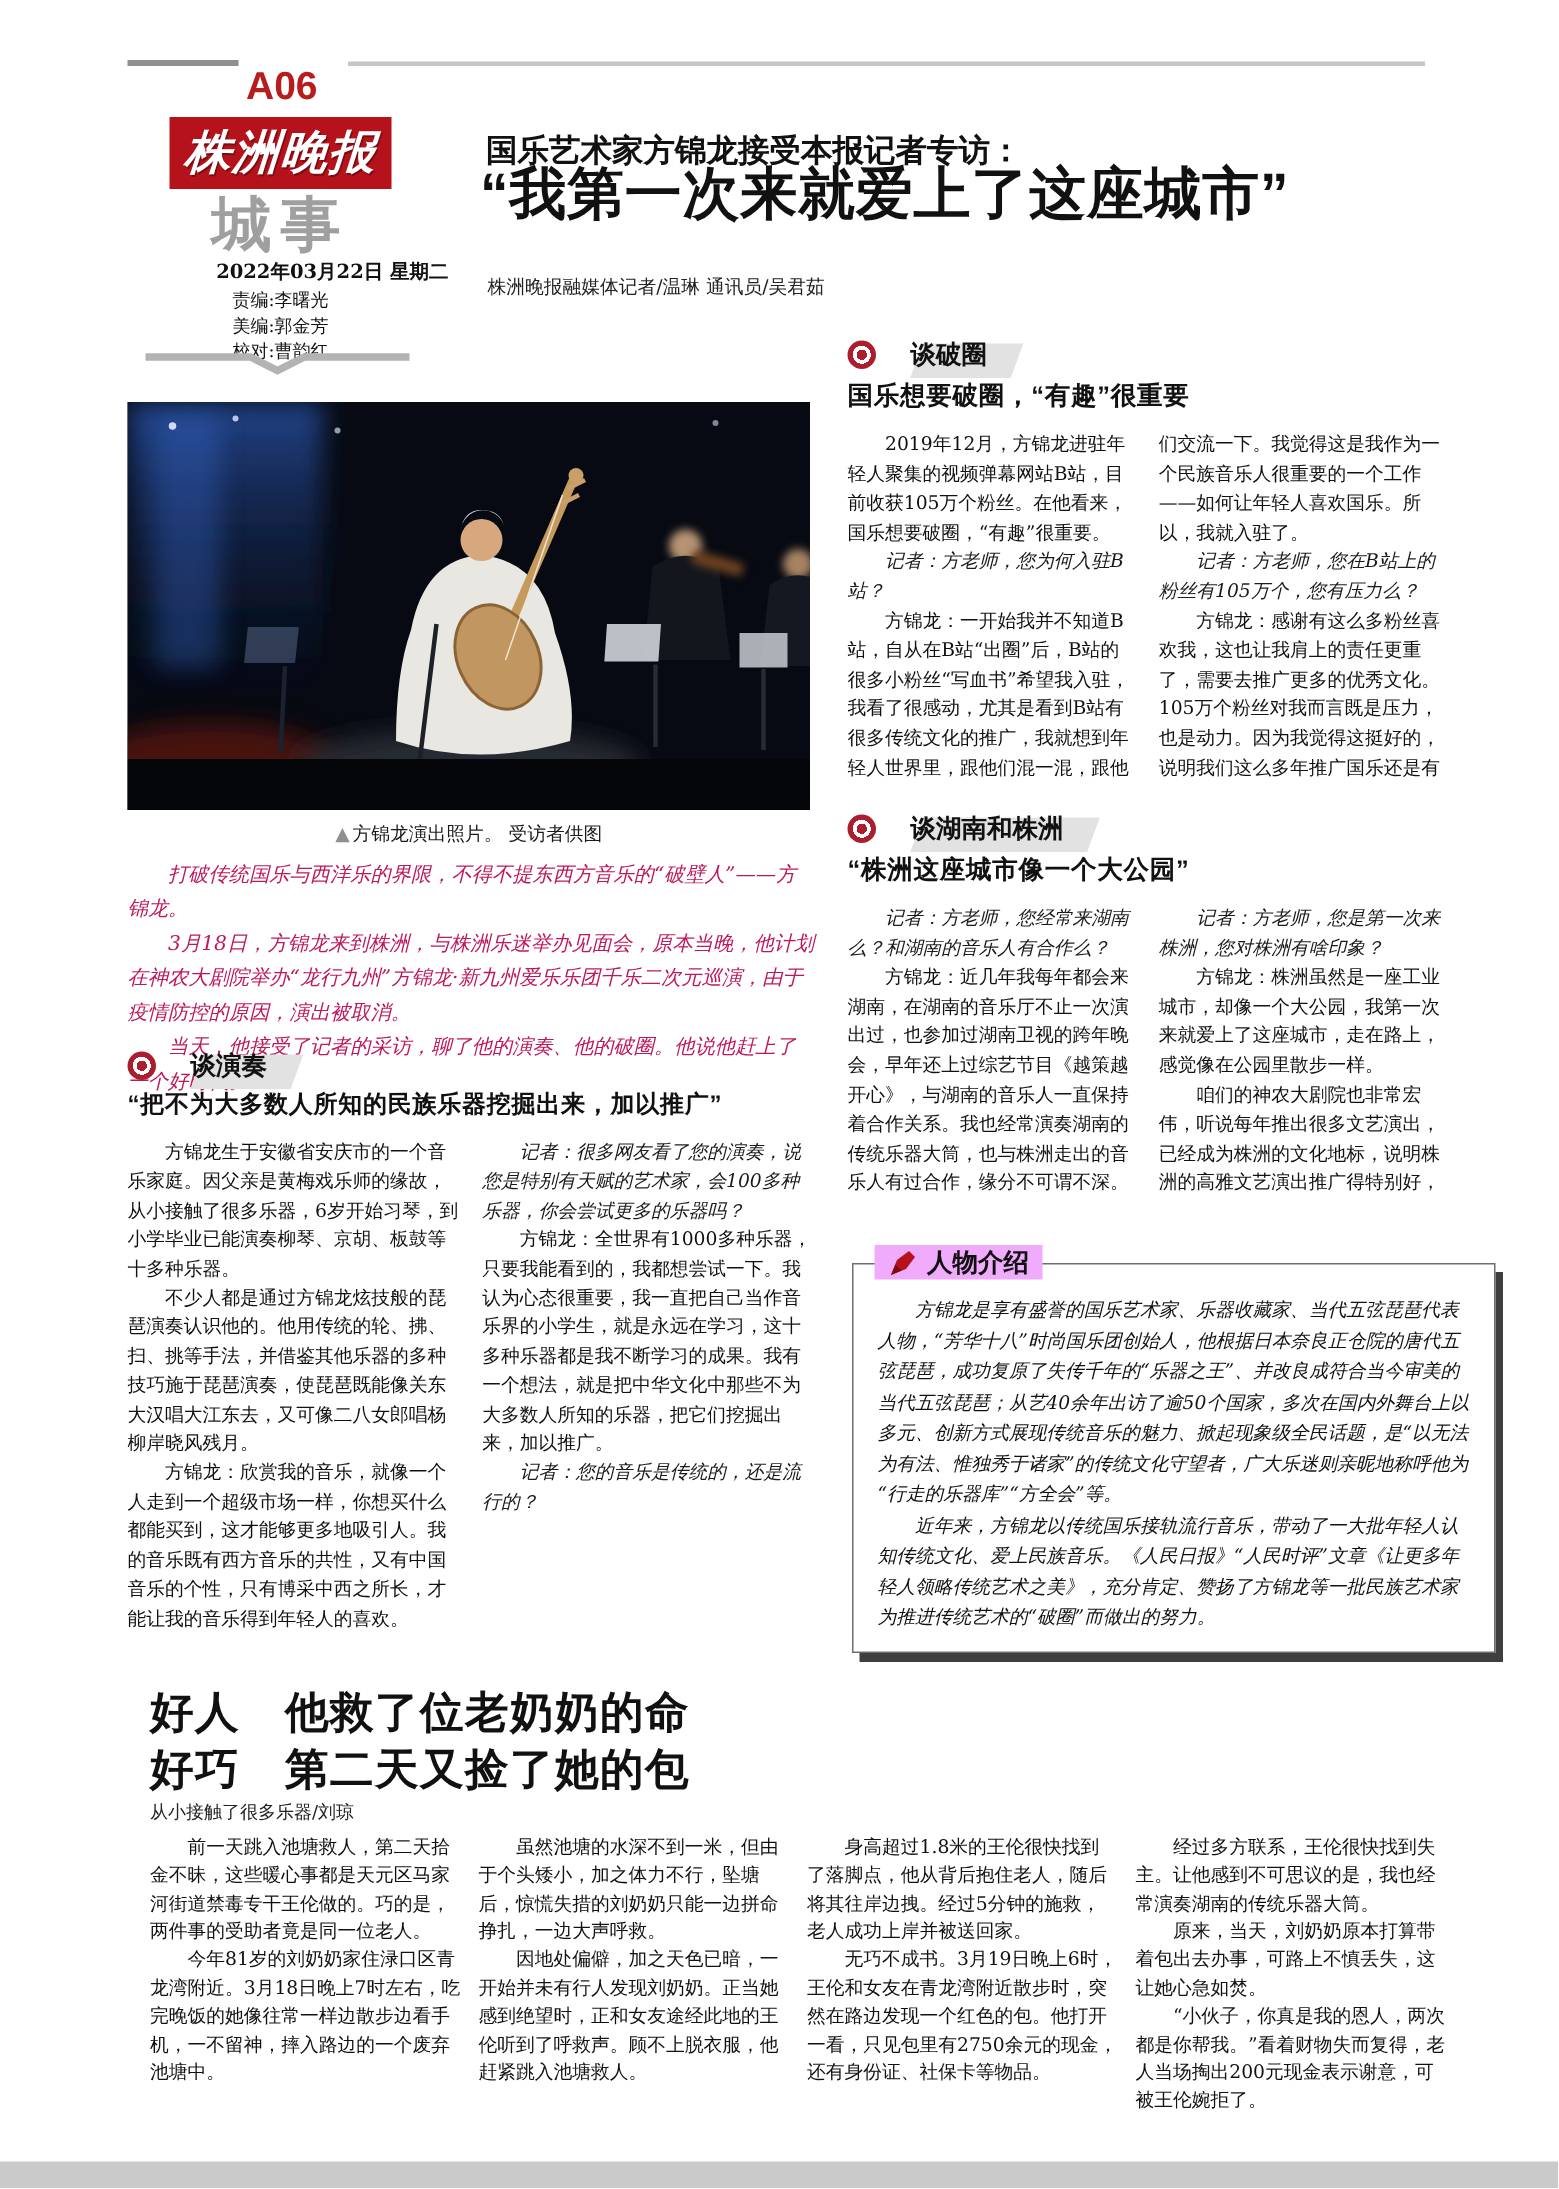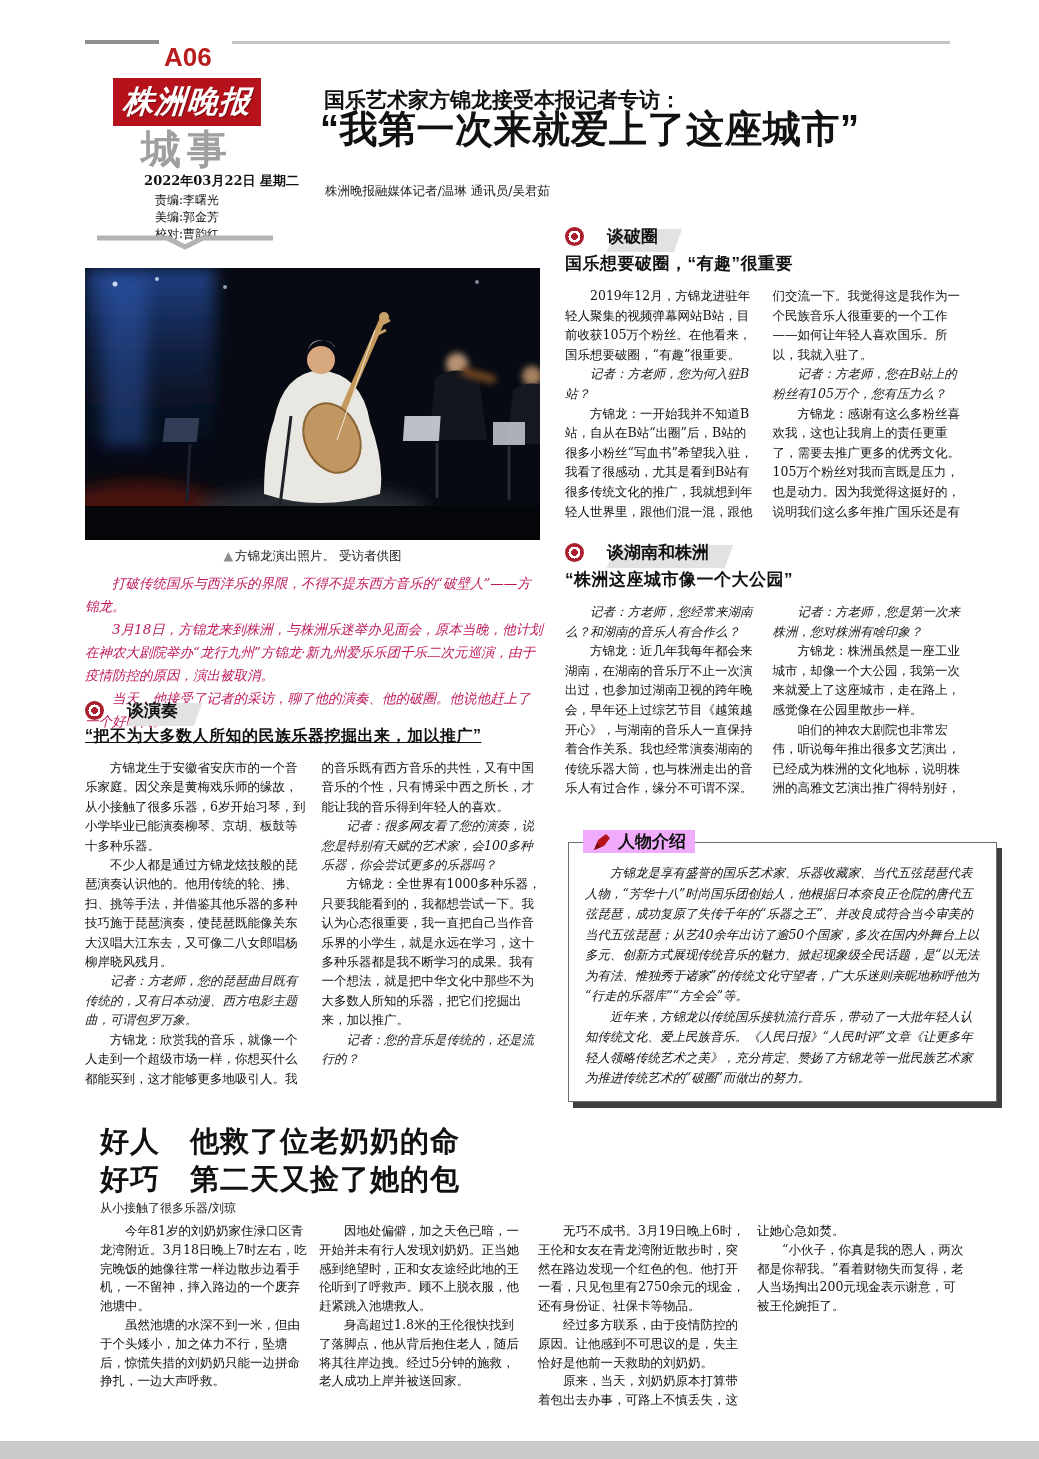--- a/index.html
+++ b/index.html
@@ -185,25 +185,24 @@
     <p>方锦龙：近几年我每年都会来湖南，在湖南的音乐厅不止一次演出过，也参加过湖南卫视的跨年晚会，早年还上过综艺节目《越策越开心》，与湖南的音乐人一直保持着合作关系。我也经常演奏湖南的传统乐器大筒，也与株洲走出的音乐人有过合作，缘分不可谓不深。</p>
     <p class="q">记者：方老师，您是第一次来株洲，您对株洲有啥印象？</p>
     <p>方锦龙：株洲虽然是一座工业城市，却像一个大公园，我第一次来就爱上了这座城市，走在路上，感觉像在公园里散步一样。</p>
     <p>咱们的神农大剧院也非常宏伟，听说每年推出很多文艺演出，已经成为株洲的文化地标，说明株洲的高雅文艺演出推广得特别好，也让更多民族文化有了一个向普通民众展示的窗口，很棒！</p>
   </div>
 
   <div class="sec-head" style="left:85px;top:698px;">
     <span class="sec-dot"></span>
     <span class="sec-tag">谈演奏</span>
   </div>
-  <div class="sub-head" style="left:85px;top:726px;font-size:16px;text-decoration:underline;">“把不为大多数人所知的民族乐器挖掘出来，加以推广”</div>
+  <div class="sub-head" style="left:85px;top:726px;font-size:16px;">“把不为大多数人所知的民族乐器挖掘出来，加以推广”</div>
   <div class="cols body-l" style="top:758px;height:332px;">
     <p>方锦龙生于安徽省安庆市的一个音乐家庭。因父亲是黄梅戏乐师的缘故，从小接触了很多乐器，6岁开始习琴，到小学毕业已能演奏柳琴、京胡、板鼓等十多种乐器。</p>
     <p>不少人都是通过方锦龙炫技般的琵琶演奏认识他的。他用传统的轮、拂、扫、挑等手法，并借鉴其他乐器的多种技巧施于琵琶演奏，使琵琶既能像关东大汉唱大江东去，又可像二八女郎唱杨柳岸晓风残月。</p>
-    <p class="q">记者：方老师，您的琵琶曲目既有传统的，又有日本动漫、西方电影主题曲，可谓包罗万象。</p>
     <p>方锦龙：欣赏我的音乐，就像一个人走到一个超级市场一样，你想买什么都能买到，这才能够更多地吸引人。我的音乐既有西方音乐的共性，又有中国音乐的个性，只有博采中西之所长，才能让我的音乐得到年轻人的喜欢。</p>
     <p class="q">记者：很多网友看了您的演奏，说您是特别有天赋的艺术家，会100多种乐器，你会尝试更多的乐器吗？</p>
     <p>方锦龙：全世界有1000多种乐器，只要我能看到的，我都想尝试一下。我认为心态很重要，我一直把自己当作音乐界的小学生，就是永远在学习，这十多种乐器都是我不断学习的成果。我有一个想法，就是把中华文化中那些不为大多数人所知的乐器，把它们挖掘出来，加以推广。</p>
     <p class="q">记者：您的音乐是传统的，还是流行的？</p>
 
   </div>
 
   <div class="profile">
     <div class="profile-title">
       <svg width="20" height="20" viewBox="0 0 20 20">
@@ -213,25 +212,26 @@
       <span>人物介绍</span>
     </div>
     <p>方锦龙是享有盛誉的国乐艺术家、乐器收藏家、当代五弦琵琶代表人物，“芳华十八”时尚国乐团创始人，他根据日本奈良正仓院的唐代五弦琵琶，成功复原了失传千年的“乐器之王”、并改良成符合当今审美的当代五弦琵琶；从艺40余年出访了逾50个国家，多次在国内外舞台上以多元、创新方式展现传统音乐的魅力、掀起现象级全民话题，是“以无法为有法、惟独秀于诸家”的传统文化守望者，广大乐迷则亲昵地称呼他为“行走的乐器库”“方全会”等。</p>
     <p>近年来，方锦龙以传统国乐接轨流行音乐，带动了一大批年轻人认知传统文化、爱上民族音乐。《人民日报》“人民时评”文章《让更多年轻人领略传统艺术之美》，充分肯定、赞扬了方锦龙等一批民族艺术家为推进传统艺术的“破圈”而做出的努力。</p>
   </div>
 
   <div class="b-headline" style="top:1122px;">好人　他救了位老奶奶的命</div>
   <div class="b-headline" style="top:1160px;">好巧　第二天又捡了她的包</div>
   <div class="b-byline">从小接触了很多乐器/刘琼</div>
   <div class="cols b-body" style="position:absolute;">
+    <p>前一天跳入池塘救人，第二天拾金不昧，这些暖心事都是天元区马家河街道禁毒专干王伦做的。巧的是，两件事的受助者竟是同一位老人。</p>
     <p>今年81岁的刘奶奶家住渌口区青龙湾附近。3月18日晚上7时左右，吃完晚饭的她像往常一样边散步边看手机，一不留神，摔入路边的一个废弃池塘中。</p>
     <p>虽然池塘的水深不到一米，但由于个头矮小，加之体力不行，坠塘后，惊慌失措的刘奶奶只能一边拼命挣扎，一边大声呼救。</p>
     <p>因地处偏僻，加之天色已暗，一开始并未有行人发现刘奶奶。正当她感到绝望时，正和女友途经此地的王伦听到了呼救声。顾不上脱衣服，他赶紧跳入池塘救人。</p>
     <p>身高超过1.8米的王伦很快找到了落脚点，他从背后抱住老人，随后将其往岸边拽。经过5分钟的施救，老人成功上岸并被送回家。</p>
     <p>无巧不成书。3月19日晚上6时，王伦和女友在青龙湾附近散步时，突然在路边发现一个红色的包。他打开一看，只见包里有2750余元的现金，还有身份证、社保卡等物品。</p>
-    <p>经过多方联系，由于疫情防控的原因。让他感到不可思议的是，失主恰好是他前一天救助的刘奶奶。</p>
+    <p>经过多方联系，王伦很快找到失主。让他感到不可思议的是，我也经常演奏湖南的传统乐器大筒。</p>
     <p>原来，当天，刘奶奶原本打算带着包出去办事，可路上不慎丢失，这让她心急如焚。</p>
     <p>“小伙子，你真是我的恩人，两次都是你帮我。”看着财物失而复得，老人当场掏出200元现金表示谢意，可被王伦婉拒了。</p>
 
   </div>
 
   <div class="footer-bar"></div>
 </div>
 
 </body></html>

